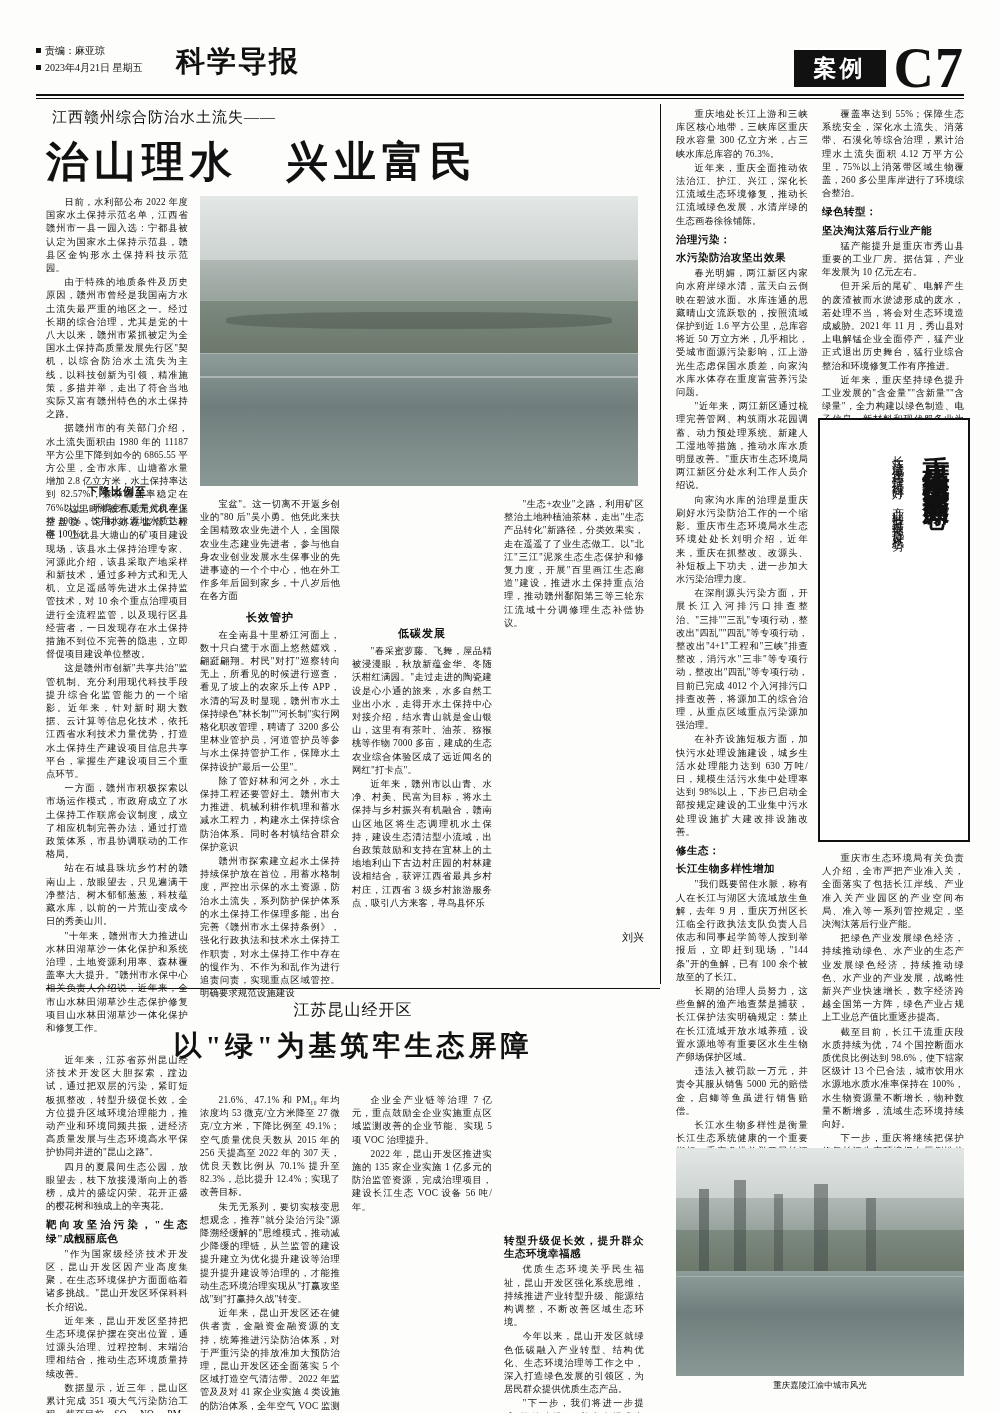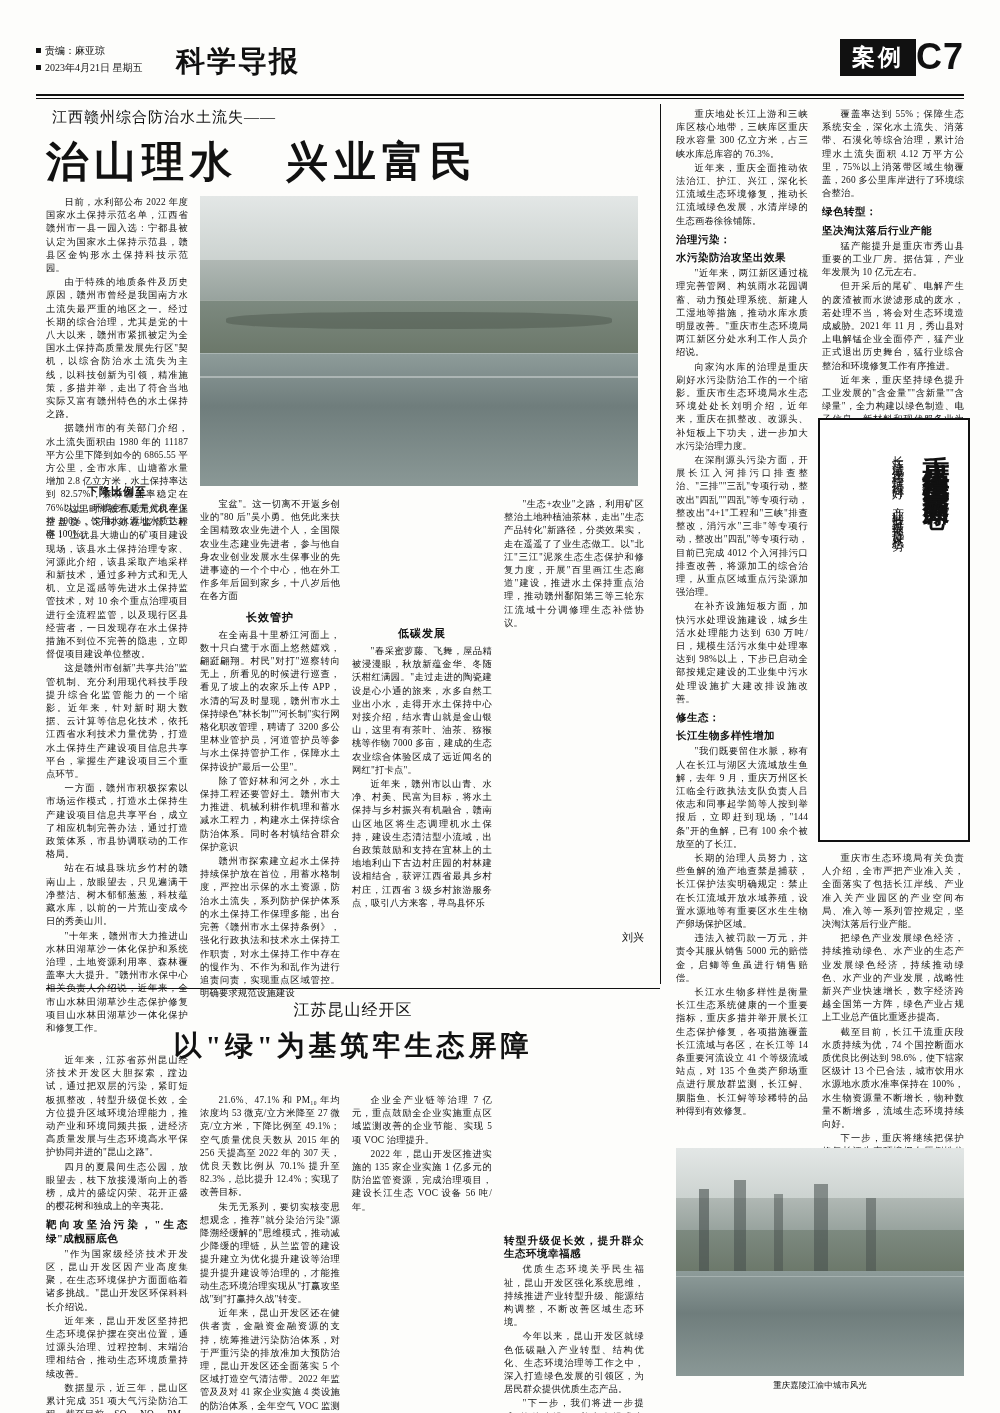--- a/index.html
+++ b/index.html
@@ -13,22 +13,22 @@
   .page{position:relative;width:1000px;height:1413px;padding:0;box-sizing:border-box;background:#fdfdfb;}
 
   
   .masthead{position:absolute;left:36px;top:36px;width:928px;height:60px;}
   .mh-left{position:absolute;left:0;top:6px;font-size:10px;line-height:17px;color:#111;}
   .mh-left div{white-space:nowrap;}
   .mh-left .sq{display:inline-block;width:5px;height:5px;background:#111;margin-right:4px;vertical-align:1px;}
   .mh-title{position:absolute;left:140px;top:6px;font-size:29px;letter-spacing:2px;font-weight:bold;
     font-family:"Liberation Serif",serif;}
   .mh-right{position:absolute;right:0;top:0;display:flex;align-items:center;}
-  .badge{background:#111;color:#fff;font-size:23px;font-weight:bold;padding:3px 12px;letter-spacing:3px;}
-  .cpage{font-size:36px;font-weight:bold;margin-left:0;letter-spacing:1px;font-family:Liberation Sans, sans-serif;}
+  .badge{background:#111;color:#fff;font-size:23px;font-weight:bold;padding:3px 20px;letter-spacing:3px;}
+  .cpage{font-size:56px;font-weight:bold;margin-left:8px;letter-spacing:1px;font-family:Liberation Serif, serif;}
   .mh-rule{position:absolute;left:0;top:58px;width:928px;border-top:2px solid #111;}
   .mh-rule2{position:absolute;left:0;top:62px;width:928px;border-top:1px solid #111;}
 
   
   .colrule{position:absolute;background:#111;width:1px;}
   .hrule{position:absolute;background:#111;height:1px;}
 
   
   .kicker{position:absolute;left:52px;top:108px;font-size:15px;letter-spacing:1px;}
   .headline{position:absolute;left:46px;top:134px;font-size:42px;font-weight:bold;letter-spacing:6px;
@@ -94,21 +94,21 @@
     <p>日前，水利部公布 2022 年度国家水土保持示范名单，江西省赣州市一县一园入选：宁都县被认定为国家水土保持示范县，赣县区金钩形水土保持科技示范园。</p>
     <p>由于特殊的地质条件及历史原因，赣州市曾经是我国南方水土流失最严重的地区之一。经过长期的综合治理，尤其是党的十八大以来，赣州市紧抓被定为全国水土保持高质量发展先行区"契机，以综合防治水土流失为主线，以科技创新为引领，精准施策，多措并举，走出了符合当地实际又富有赣州特色的水土保持之路。</p>
     <p>据赣州市的有关部门介绍，水土流失面积由 1980 年的 11187 平方公里下降到如今的 6865.55 平方公里，全市水库、山塘蓄水量增加 2.8 亿立方米，水土保持率达到 82.57%，森林覆盖率稳定在 76%以上，环境空气质量优良率保持 100%，饮用水水源地水质达标率 100%。</p>
   </div>
 
   <div class="colbox" style="left:46px;top:478px;width:142px;">
     <div class="sub">下降比例至</div>
     <div class="txt">
       <p>"这里时常被看见无人机在上空盘旋，它时刻在监督工程链！"上犹县大塘山的矿项目建设现场，该县水土保持治理专家、河源此介绍，该县采取产地采样和新技术，通过多种方式和无人机、立足遥感等先进水土保持监管技术，对 10 余个重点治理项目进行全流程监管，以及现行区县经营者，一日发现存在水土保持措施不到位不完善的隐患，立即督促项目建设单位整改。</p>
       <p>这是赣州市创新"共享共治"监管机制、充分利用现代科技手段提升综合化监管能力的一个缩影。近年来，针对新时期大数据、云计算等信息化技术，依托江西省水利技术力量优势，打造水土保持生产建设项目信息共享平台，掌握生产建设项目三个重点环节。</p>
-      <p>一方面，赣州市积极探索以市场运作模式，打造水土保持生产建设项目信息共享平台，成立了相应机制完善办法，通过打造政策体系，市县协调联动的工作格局。</p>
+      <p>一方面，赣州市积极探索以市场运作模式，市政府成立了水土保持工作联席会议制度，成立了相应机制完善办法，通过打造政策体系，市县协调联动的工作格局。</p>
       <p>站在石城县珠坑乡竹村的赣南山上，放眼望去，只见遍满干净整洁、树木郁郁葱葱，科枝蕴藏水库，以前的一片荒山变成今日的秀美山川。</p>
       <p>"十年来，赣州市大力推进山水林田湖草沙一体化保护和系统治理，土地资源利用率、森林覆盖率大大提升。"赣州市水保中心相关负责人介绍说，近年来，全市山水林田湖草沙生态保护修复项目山水林田湖草沙一体化保护和修复工作。</p>
     </div>
   </div>
 
   <div class="colbox" style="left:200px;top:498px;width:140px;">
     <div class="txt">
         <p>宝盆"。这一切离不开返乡创业的"80 后"吴小勇。他凭此来扶全国精致农业先进个人，全国限农业生态建业先进者，参与他自身农业创业发展水生保事业的先进事迹的一个个中心，他在外工作多年后回到家乡，十八岁后他在各方面</p>
       </div>
     <div class="sub">长效管护</div>
@@ -134,20 +134,21 @@
     <div class="sign" style="margin-top:300px;">刘兴</div>
   </div>
 
   <div class="colrule" style="left:660px;top:104px;height:880px;"></div>
 
   <div class="colbox txt" style="left:676px;top:108px;width:132px;">
     <p>重庆地处长江上游和三峡库区核心地带，三峡库区重庆段水容量 300 亿立方米，占三峡水库总库容的 76.3%。</p>
     <p>近年来，重庆全面推动依法治江、护江、兴江，深化长江流域生态环境修复，推动长江流域绿色发展，水清岸绿的生态画卷徐徐铺陈。</p>
     <div class="sub-l">治理污染：</div>
     <div class="sub-l">水污染防治攻坚出效果</div>
+    <p>春光明媚，两江新区内家向水府岸绿水清，蓝天白云倒映在碧波水面。水库连通的思藏晴山文流跃歌的，按照流域保护到近 1.6 平方公里，总库容将近 50 万立方米，几乎相比，受城市面源污染影响，江上游光生态虑保国水质差，向家沟水库水体存在重度富营养污染问题。</p>
     <p>"近年来，两江新区通过梳理完善管网、构筑雨水花园调蓄、动力预处理系统、新建人工湿地等措施，推动水库水质明显改善。"重庆市生态环境局两江新区分处水利工作人员介绍说。</p>
     <p>向家沟水库的治理是重庆刷好水污染防治工作的一个缩影。重庆市生态环境局水生态环境处处长刘明介绍，近年来，重庆在抓整改、改源头、补短板上下功夫，进一步加大水污染治理力度。</p>
     <p>在深削源头污染方面，开展长江入河排污口排查整治、"三排""三乱"专项行动，整改出"四乱""四乱"等专项行动，整改出"4+1"工程和"三峡"排查整改，消污水"三非"等专项行动，整改出"四乱"等专项行动，目前已完成 4012 个入河排污口排查改善，将源加工的综合治理，从重点区域重点污染源加强治理。</p>
     <p>在补齐设施短板方面，加快污水处理设施建设，城乡生活水处理能力达到 630 万吨/日，规模生活污水集中处理率达到 98%以上，下步已启动全部按规定建设的工业集中污水处理设施扩大建改排设施改善。</p>
     <div class="sub-l">修生态：</div>
     <div class="sub-l">长江生物多样性增加</div>
     <p>"我们既要留住水脈，称有人在长江与湖区大流域放生鱼解，去年 9 月，重庆万州区长江临全行政执法支队负责人吕依志和同事起学简等人按到举报后，立即赶到现场，"144 条"开的鱼解，已有 100 余个被放至的了长江。</p>
     <p>长期的治理人员努力，这些鱼解的渔产地查禁是捕获，长江保护法实明确规定：禁止在长江流域开放水域养殖，设置水源地等有重要区水生生物产卵场保护区域。</p>
     <p>违法入被罚款一万元，并责令其服从销售 5000 元的赔偿金，启鲫等鱼虽进行销售赔偿。</p>
     <p>长江水生物多样性是衡量长江生态系统健康的一个重要指标，重庆多措并举开展长江生态保护修复，各项措施覆盖长江流域与各区，在长江等 14 条重要河流设立 41 个等级流域站点，对 135 个鱼类产卵场重点进行展放群监测，长江鲟、胭脂鱼、长江鲟等珍稀特的品种得到有效修复。</p>

